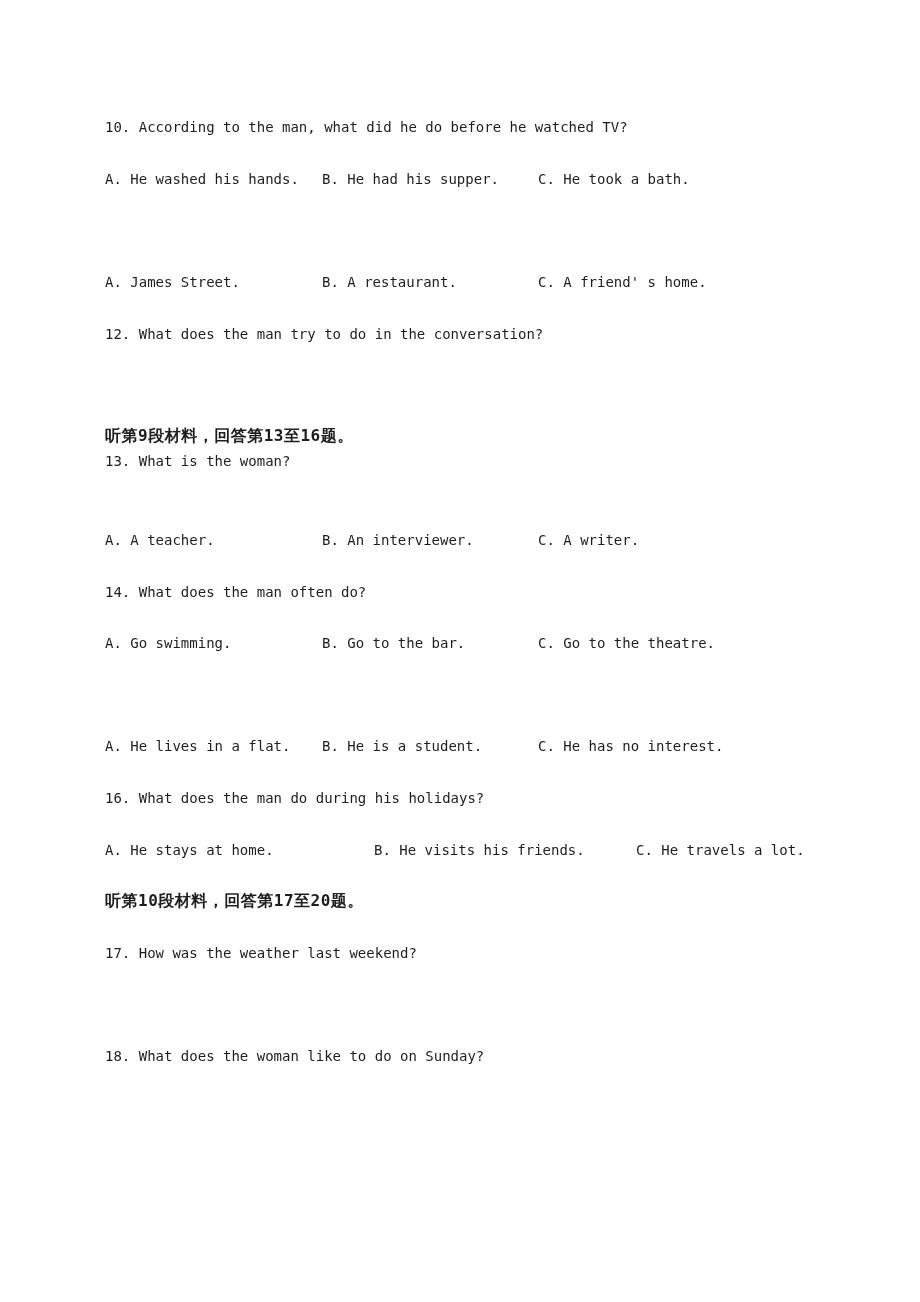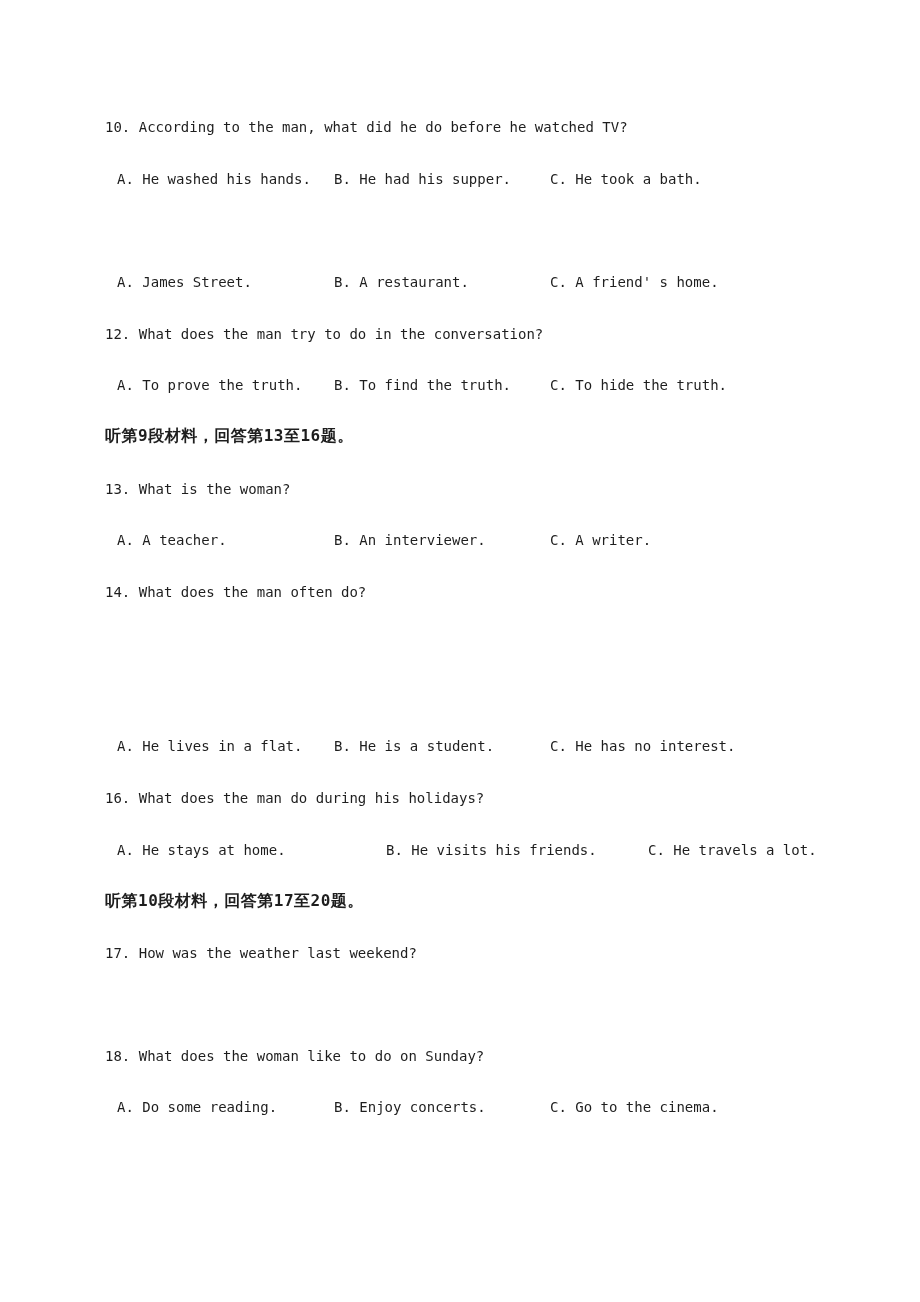--- a/index.html
+++ b/index.html
@@ -1,21 +1,21 @@
 <!DOCTYPE html>
 <html><head>
 <meta charset="utf-8">
 <style>
   html,body{margin:0;padding:0;}
   body{width:920px;height:1302px;background:#ffffff;position:relative;overflow:hidden;}
   .page{position:absolute;left:0;top:0;width:920px;height:1302px;background:#ffffff;}
   .line{position:absolute;left:105px;white-space:pre;
         font-family:"DejaVu Sans Mono","Liberation Mono",monospace;
         font-size:14px;line-height:18px;color:#1e1e1e;}
-  .opts{left:12px;width:739px;height:18px;}
+  .opts{left:0;width:739px;height:18px;}
   .opt{position:absolute;top:0;white-space:pre;
        font-family:"DejaVu Sans Mono","Liberation Mono",monospace;
        font-size:14px;line-height:18px;color:#1e1e1e;}
   .opt.a{left:105px}
   .opt.b{left:322px}
   .opt.c{left:538px}
   .opts.wide .opt.b{left:374px}
   .opts.wide .opt.c{left:636px}
   .cn{font-size:16px;letter-spacing:0.5px;font-weight:bold;}
 </style>
@@ -31,55 +31,50 @@
     <span class="opt c">C. He took a bath.</span>
   </div>
 
   <div class="line opts" style="top:273px">
     <span class="opt a">A. James Street.</span>
     <span class="opt b">B. A restaurant.</span>
     <span class="opt c">C. A friend' s home.</span>
   </div>
 
   <div class="line" style="top:325px">12. What does the man try to do in the conversation?</div>
-  <div class="line opts" style="top:376px">
-    <span class="opt a">A. To prove the truth.</span>
-    <span class="opt b">B. To find the truth.</span>
-    <span class="opt c">C. To hide the truth.</span>
-  </div>
 
   <div class="line cn" style="top:427px">听第9段材料，回答第13至16题。</div>
 
-  <div class="line" style="top:480px">13. What is the woman?</div>
+  <div class="line" style="top:452px">13. What is the woman?</div>
   <div class="line opts" style="top:531px">
     <span class="opt a">A. A teacher.</span>
     <span class="opt b">B. An interviewer.</span>
     <span class="opt c">C. A writer.</span>
   </div>
 
   <div class="line" style="top:583px">14. What does the man often do?</div>
+  <div class="line opts" style="top:634px">
+    <span class="opt a">A. Go swimming.</span>
+    <span class="opt b">B. Go to the bar.</span>
+    <span class="opt c">C. Go to the theatre.</span>
+  </div>
 
   <div class="line opts" style="top:737px">
     <span class="opt a">A. He lives in a flat.</span>
     <span class="opt b">B. He is a student.</span>
     <span class="opt c">C. He has no interest.</span>
   </div>
 
   <div class="line" style="top:789px">16. What does the man do during his holidays?</div>
   <div class="line opts wide" style="top:841px">
     <span class="opt a">A. He stays at home.</span>
     <span class="opt b">B. He visits his friends.</span>
     <span class="opt c">C. He travels a lot.</span>
   </div>
 
   <div class="line cn" style="top:892px">听第10段材料，回答第17至20题。</div>
 
   <div class="line" style="top:944px">17. How was the weather last weekend?</div>
 
   <div class="line" style="top:1047px">18. What does the woman like to do on Sunday?</div>
-  <div class="line opts" style="top:1098px">
-    <span class="opt a">A. Do some reading.</span>
-    <span class="opt b">B. Enjoy concerts.</span>
-    <span class="opt c">C. Go to the cinema.</span>
-  </div>
 
 
 </div>
 
 </body></html>

